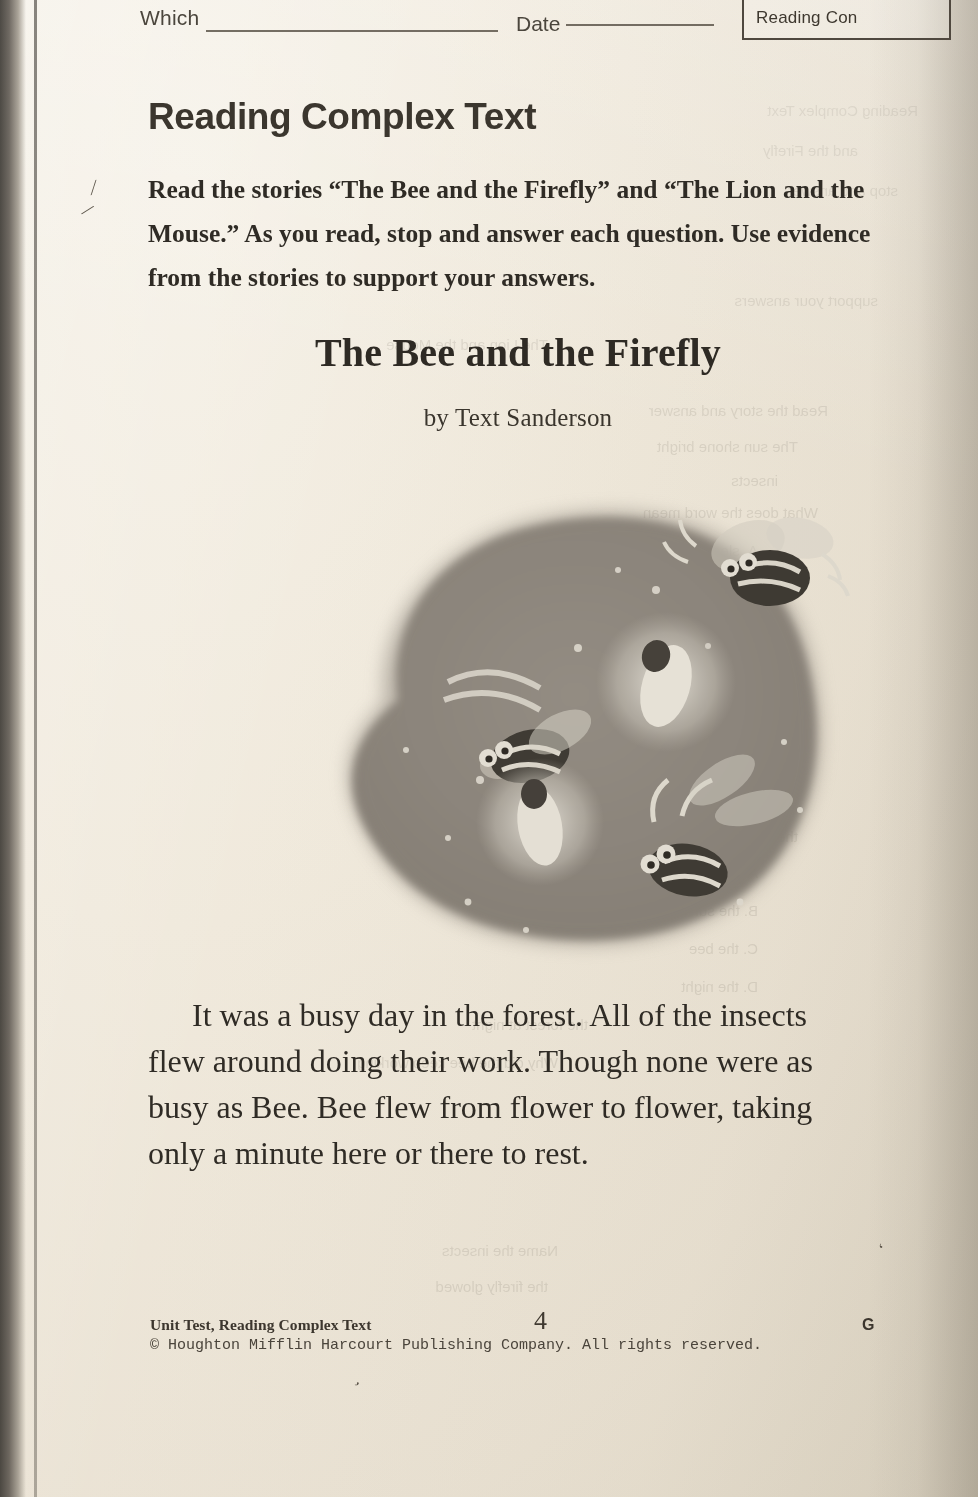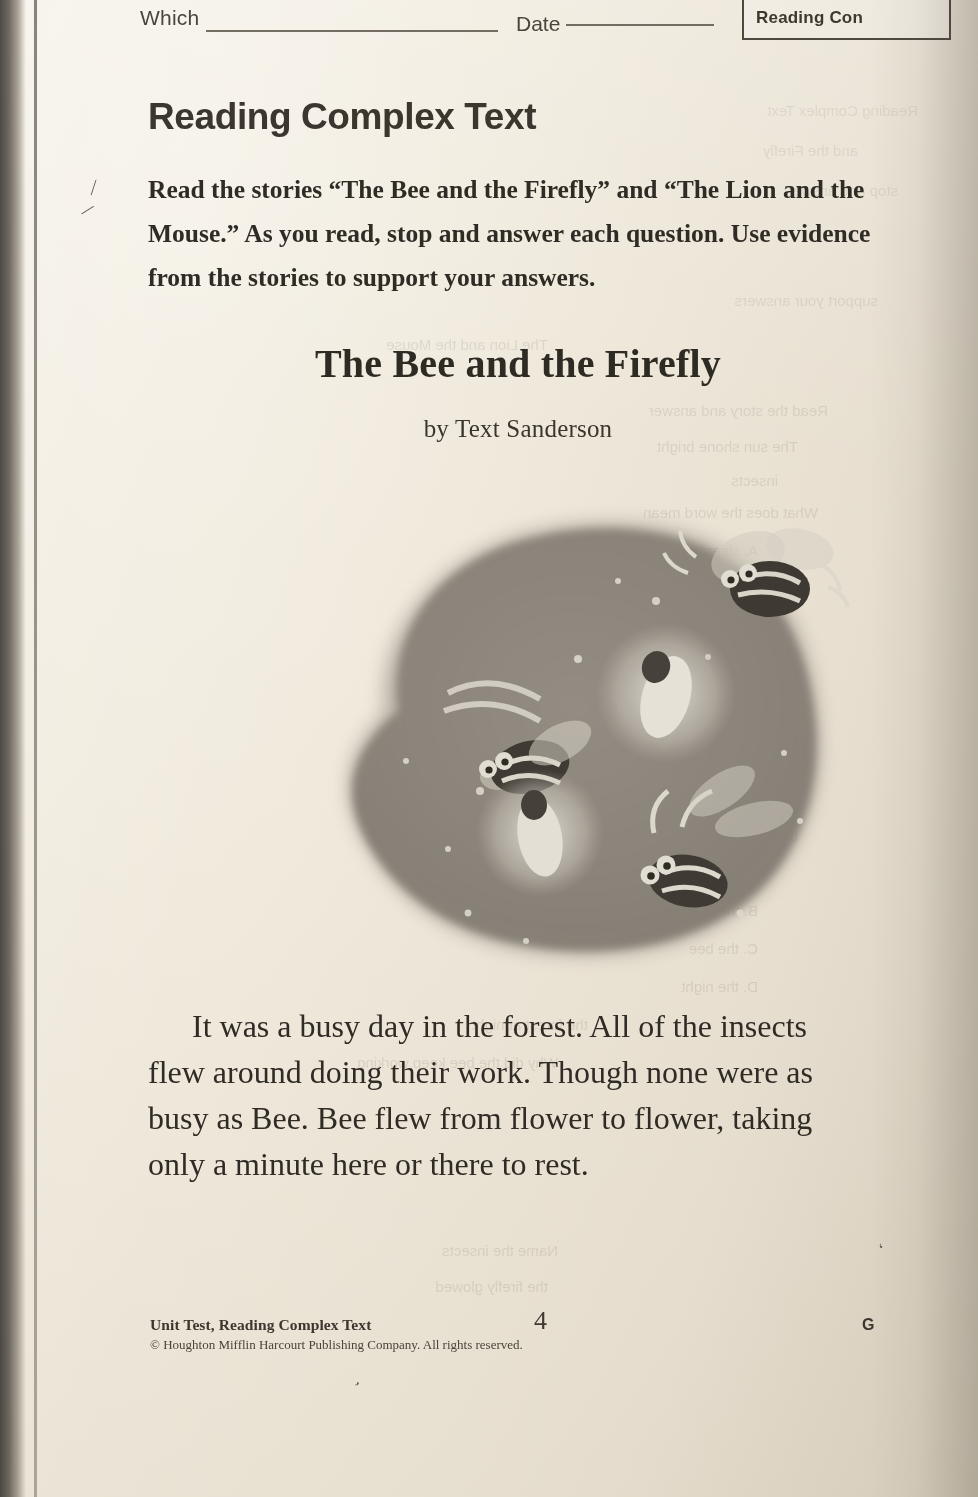--- a/index.html
+++ b/index.html
@@ -109,21 +109,21 @@
     position: absolute;
     left: 742px; top: -26px;
     width: 205px; height: 62px;
     border: 2px solid #4f483f;
     background: rgba(255,255,255,0.18);
   }
   .corner-box-label {
     position: absolute;
     left: 756px; top: 8px;
     font-family: "Liberation Sans", sans-serif;
-    font-weight: bold;
+    font-weight: normal;
     font-size: 17px;
     color: #3e382f;
     letter-spacing: .2px;
     white-space: nowrap;
   }
 
   
   .worksheet {
     position: absolute;
     left: 148px; top: 96px;
@@ -145,21 +145,21 @@
     color: #2f2b25;
     margin: 0;
     width: 730px;
   }
   .story-title {
     text-align: center;
     font-family: "Liberation Serif", serif;
     font-weight: bold;
     font-size: 40px;
     color: #2e2a24;
-    margin: 40px 0 0 0;
+    margin: 29px 0 0 0;
     letter-spacing: .2px;
   }
   .byline {
     text-align: center;
     font-family: "Liberation Serif", serif;
     font-size: 25px;
     color: #3a352d;
     margin: 28px 0 0 0;
     letter-spacing: .2px;
   }
@@ -191,22 +191,22 @@
     width: 740px;
   }
   .footer-title {
     font-family: Liberation Serif, serif;
     font-weight: bold;
     font-size: 15.5px;
     color: #3c362e;
     letter-spacing: .1px;
   }
   .footer-copy {
-    font-family: Liberation Serif, serif;
-    font-size: 13px;
+    font-family: Liberation Mono, monospace;
+    font-size: 15px;
     color: #4a443b;
     margin-top: 3px;
   }
   .page-number {
     position: absolute;
     left: 534px; top: 1306px;
     font-family: "Liberation Serif", serif;
     font-size: 26px;
     color: #403a31;
   }

